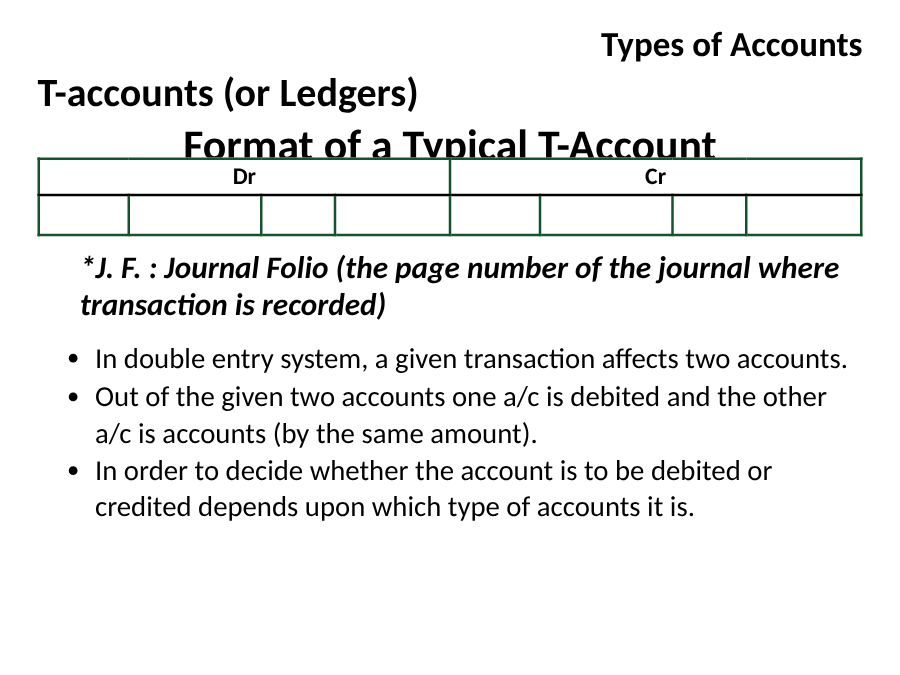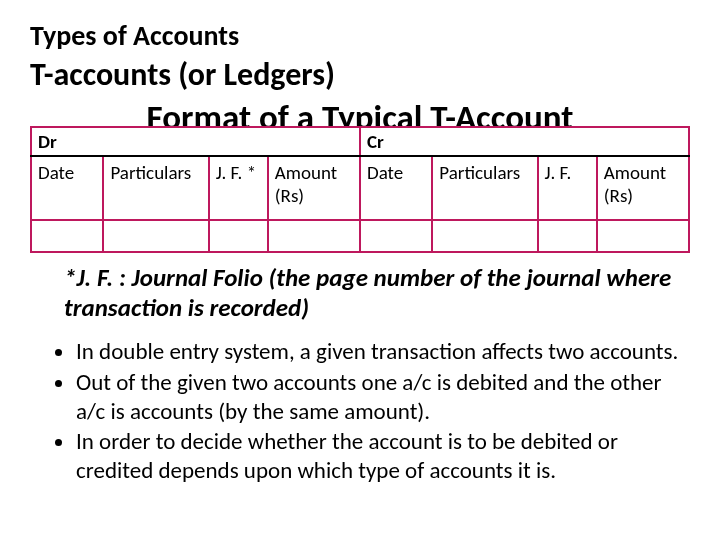--- a/index.html
+++ b/index.html
@@ -8,21 +8,21 @@
       height: 540px;
       background: #fff;
       font-family: Calibri, Arial, sans-serif;
       color: #000;
       padding: 18px 30px 0 30px;
       position: relative;
     }
     .title {
       font-size: 28px;
       font-weight: 700;
-      text-align: left;
+      text-align: right;
       margin-bottom: 2px;
     }
     .subtitle {
       font-size: 32px;
       font-weight: 700;
       text-align: left;
       margin-bottom: 0;
     }
     .format-title {
       font-size: 35px;
@@ -39,25 +39,26 @@
       z-index: 1;
       margin-top: 0;
     }
     table.ledger {
       width: 100%;
       border-collapse: collapse;
       table-layout: fixed;
       background: #fff;
     }
     table.ledger td {
-      border: 2px solid #be185d;
+      border: 2px solid #14532d;
       padding: 4px 6px;
       font-size: 19px;
       vertical-align: top;
       height: 36px;
+      text-align: center;
     }
     tr.hdrrow td {
       font-weight: 700;
       height: auto;
       padding-top: 2px;
       padding-bottom: 2px;
       border-bottom: 2px solid #000;
     }
     tr.colrow td {
       height: 64px;
@@ -100,30 +101,20 @@
       <col style="width:11%">
         <col style="width:16%">
         <col style="width:9%">
         <col style="width:14%">
     </colgroup>
     <tbody>
         <tr class="hdrrow">
       <td colspan="4">Dr</td>
       <td colspan="4">Cr</td>
     </tr>
-    <tr class="colrow">
-      <td>Date</td>
-      <td>Particulars</td>
-      <td>J. F. *</td>
-      <td>Amount (Rs)</td>
-      <td>Date</td>
-      <td>Particulars</td>
-      <td>J. F.</td>
-      <td>Amount (Rs)</td>
-    </tr>
     <tr class="emptyrow">
       <td></td>
       <td></td>
       <td></td>
       <td></td>
       <td></td>
       <td></td>
       <td></td>
       <td></td>
     </tr>

